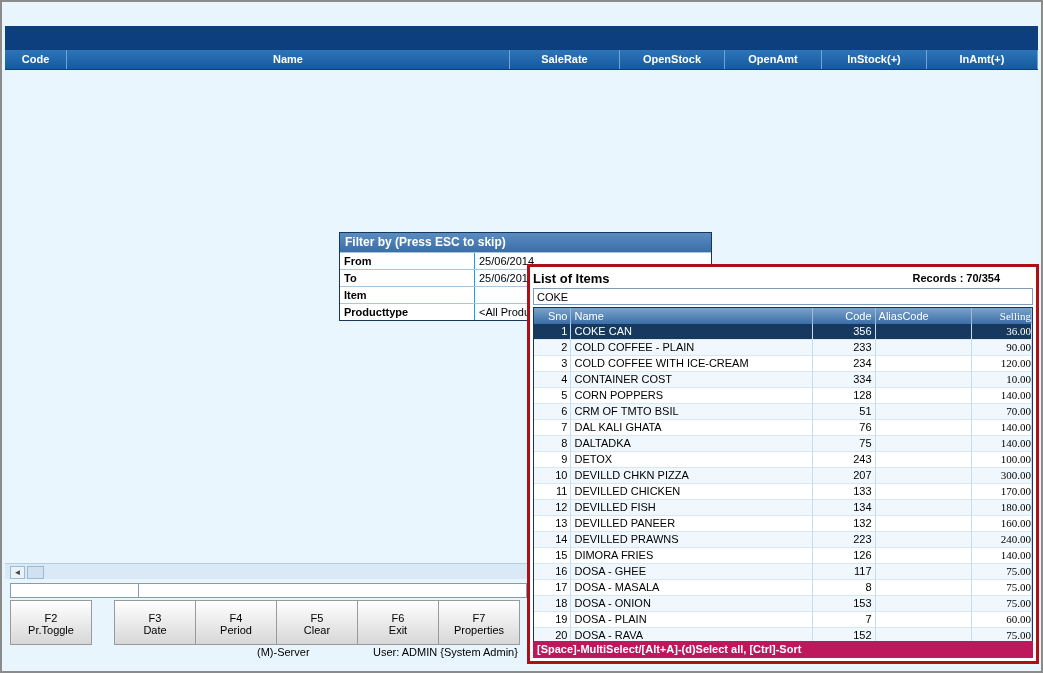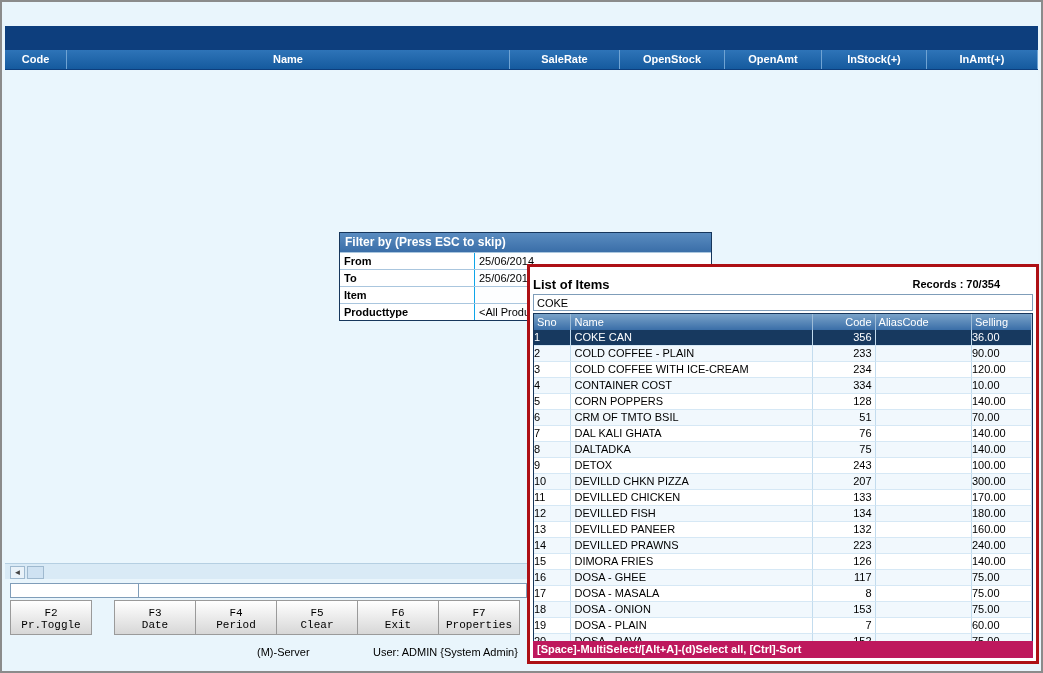--- a/index.html
+++ b/index.html
@@ -37,22 +37,22 @@
   .hs-thumb { position:absolute; left:22px; top:2px; width:17px; height:13px; background:#cfe2f2;
               border:1px solid #9fb9cf; }
 
   
   .mini-cells { position:absolute; left:8px; top:581px; height:15px; display:flex; }
   .mini-cell-a { width:129px; border:1px solid #7f9db9; background:#fff; }
   .mini-cell-b { width:388px; border:1px solid #7f9db9; border-left:none; background:#fff; }
 
   
   .fkeys { position:absolute; left:8px; top:598px; height:35px; display:flex; }
-  .fkey { width:82px; height:35px; border:1px solid #9a9a9a;
-          background:linear-gradient(#ffffff,#d7d7d7); font-family:Liberation Mono, monospace;
+  .fkey { width:82px; height:45px; border:1px solid #9a9a9a;
+          background:linear-gradient(#ffffff,#d7d7d7); font-family:Liberation Sans, sans-serif;
           font-size:11px; text-align:center; padding-top:3px; cursor:default; }
   .fkey .k { display:block; font-size:11px; }
   .fkey .l { display:block; font-size:11px; }
   .fkey + .fkey { margin-left:-1px; }
   .fkey.first { margin-right:23px; }
 
   
   .statusbar { position:absolute; left:3px; right:3px; top:640px; height:20px; font-size:11px; }
   .sb-server { position:absolute; left:252px; top:4px; }
   .sb-user   { position:absolute; left:368px; top:4px; }
@@ -62,41 +62,41 @@
             background:#fff; z-index:5; }
   .filter-title { height:19px; background:linear-gradient(#5a8cc0,#3a6ea8); color:#fff;
                   font-weight:bold; font-size:12px; line-height:19px; padding-left:5px; }
   .filter-row { display:flex; height:17px; border-top:1px solid #aac6de; font-size:11px; line-height:16px; }
   .filter-row .flabel { width:135px; padding-left:4px; font-weight:bold; border-right:1px solid #0ea5e9;
                         background:#fff; }
   .filter-row .fvalue { flex:1; padding-left:4px; background:#fdfeff; }
 
   
   .popup { position:absolute; left:525px; top:262px; width:512px; height:400px;
-           background:#fff; border:3px solid #ad1015; z-index:10; padding:8px 3px; }
+           background:#fff; border:3px solid #ad1015; z-index:10; padding:2px 3px; }
   .popup-titlerow { height:19px; position:relative; }
   .popup-title { font-size:13px; font-weight:bold; line-height:19px; }
   .popup-records { position:absolute; right:33px; top:3px; font-size:11px; font-weight:bold; }
   .popup-search { display:block; width:100%; height:17px; border:1px solid #7f9db9;
                   font-size:11px; padding:1px 3px; font-family:inherit; background:#fff; }
   .ptable { border:1px solid #16365c; margin-top:2px; overflow:hidden; background:#fff; }
   .phead { display:flex; height:16px; background:linear-gradient(#7aa3c9,#3a6ea8); }
   .phead .pcell { color:#fff; font-size:11px; line-height:16px; padding-left:3px;
                   border-right:1px solid #9dbcd8; overflow:hidden; white-space:nowrap; }
   .prow { display:flex; height:16px; background:#fff; }
   .prow:nth-child(even) { background:#f1f8fd; }
   .prow .pcell { font-size:11px; line-height:15px; border-right:1px solid #c3dcee;
                  border-bottom:1px solid #d6e8f5; overflow:hidden; white-space:nowrap; }
   .prow.selected { background:#17395f; }
   .prow.selected .pcell { color:#fff; }
-  .w-sno  { width:38px; padding-right:3px; }
+  .w-sno  { width:38px; text-align:right; padding-right:3px; }
   .w-name { width:245px; padding-left:3px; }
   .w-code { width:64px; text-align:right; padding-right:3px; }
   .w-alias{ width:98px; }
-  .w-sell { flex:0 0 60px; text-align:left; }
+  .w-sell { flex:0 0 60px; text-align:right;font-family:Liberation Serif, serif; }
   .popup-status { position:absolute; left:3px; right:3px; bottom:3px; height:17px;
                   background:#be185d; color:#fff; font-weight:bold; font-size:11px;
                   line-height:17px; padding-left:4px; white-space:nowrap; overflow:hidden; }
 </style>
 </head>
 <body>
 
 <div class="window">
 
 

